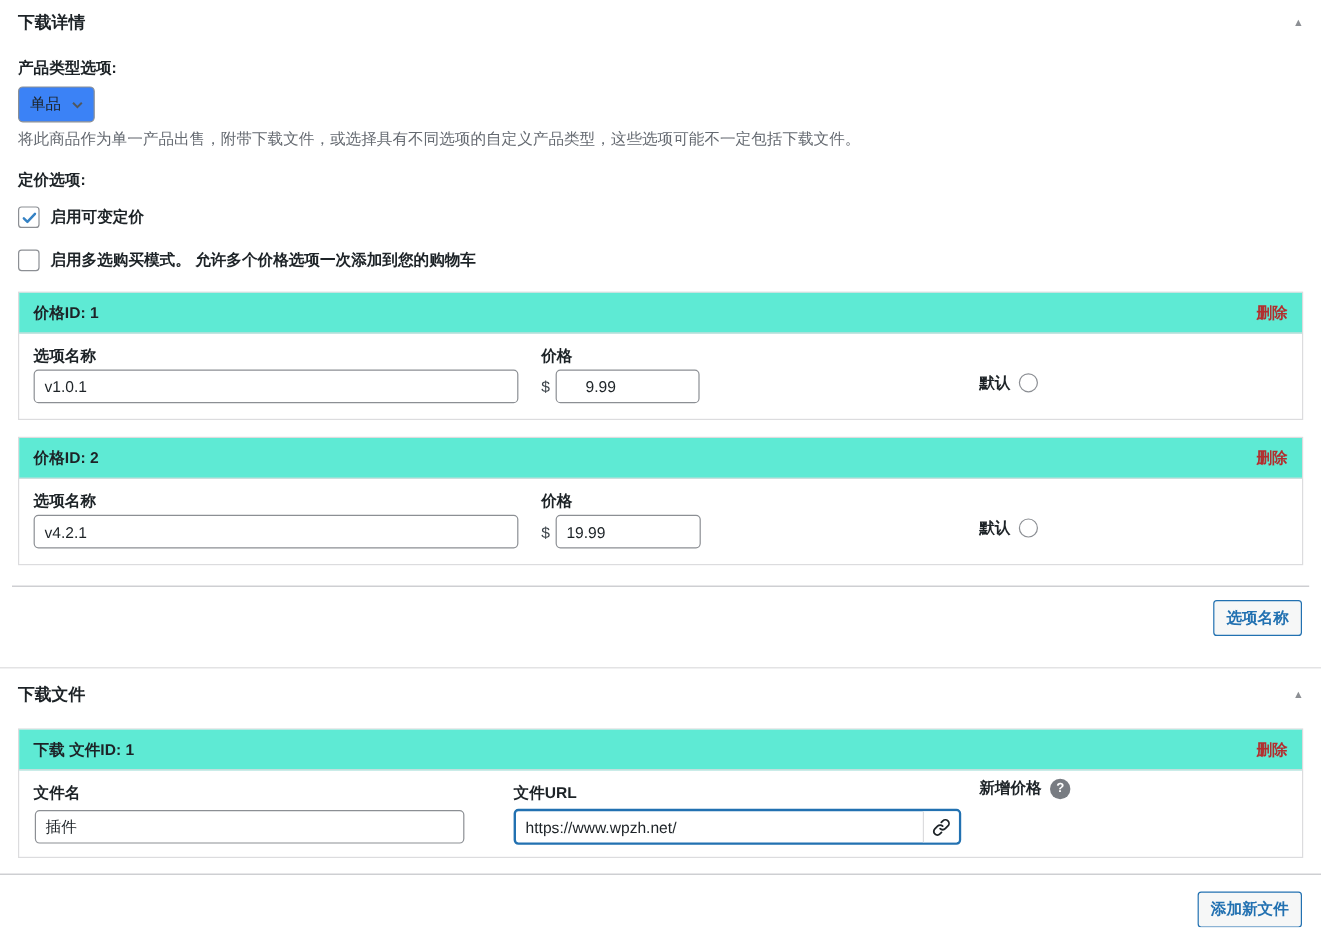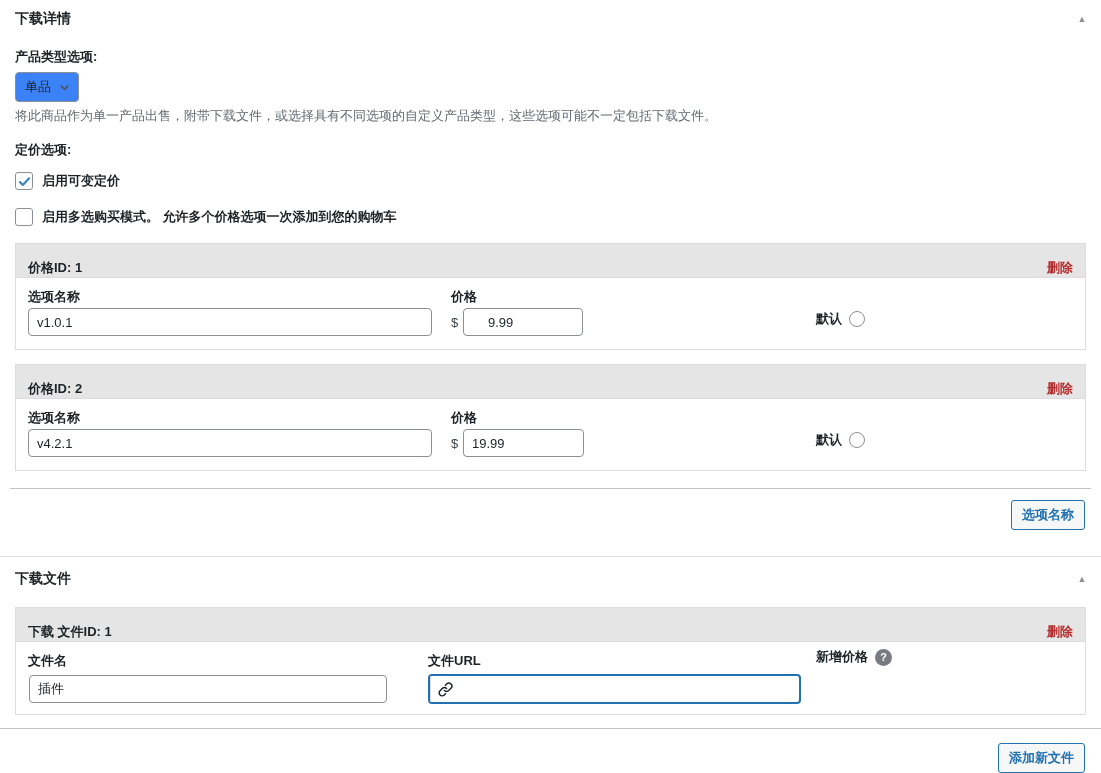--- a/index.html
+++ b/index.html
@@ -19,22 +19,22 @@
   .wp-select .chev { display:flex; }
 
   
   .check-row { position:absolute; left:15px; display:flex; align-items:flex-end; gap:9px; }
   .wp-checkbox { width:18px; height:18px; border:1px solid #8c8f94; border-radius:3px; background:#fff;
     display:flex; align-items:center; justify-content:center; cursor:pointer; flex:0 0 auto; }
   .check-row .lbl { font-weight:700; }
 
   
   .repeat-box { position:absolute; left:15px; width:1071px; border:1px solid #dcdcde; background:#fff; }
-  .repeat-header { height:34px; background:#e5e5e5; border-bottom:1px solid #dcdcde; display:flex;
-    align-items:flex-end; justify-content:space-between; padding:0 12px; }
+  .repeat-header { height:34px; background:#5eead4; border-bottom:1px solid #dcdcde; display:flex;
+    align-items:center; justify-content:space-between; padding:0 12px; }
   .repeat-header .hdr-title { font-weight:700; color:#1d2327; }
   .delete-link { color:#b32d2e; font-weight:700; text-decoration:none; cursor:pointer; font-size:13px; }
   .repeat-body { position:relative; }
 
   .abs-label { position:absolute; top:10px; }
   .text-input { height:28px; border:1px solid #8c8f94; border-radius:4px; background:#fff;
     padding:0 8px; font-size:13px; color:#1d2327; font-family:inherit; }
 
   .default-wrap { position:absolute; display:flex; align-items:center; gap:7px; }
   .wp-radio { width:16px; height:16px; border:1px solid #8c8f94; border-radius:50%; background:#fff; cursor:pointer; }
@@ -146,20 +146,21 @@
     <div class="repeat-header">
       <span class="hdr-title">下载 文件ID: 1</span>
       <a class="delete-link">删除</a>
     </div>
     <div class="repeat-body" style="height:73px;">
       <div class="abs-label field-label" style="left:12px;">文件名</div>
       <input class="text-input" style="position: absolute; left: 13px; top: 33px; width: 358px;" value="插件">
 
       <div class="abs-label field-label" style="left:412px;">文件URL</div>
       <div class="url-group" style="left:412px; top:32px; width:373px;">
+        <input value="https://www.wpzh.net/" style="">
         <span class="link-btn">
           <svg width="17" height="17" viewBox="0 0 24 24" fill="none" stroke="#1d2327" stroke-width="2.1" stroke-linecap="round" stroke-linejoin="round">
               <path d="M10.5 13.5a4.2 4.2 0 0 0 6 0l3.2-3.2a4.2 4.2 0 0 0-6-6l-1.8 1.8"></path>
               <path d="M13.5 10.5a4.2 4.2 0 0 0-6 0l-3.2 3.2a4.2 4.2 0 0 0 6 6l1.8-1.8"></path>
             </svg>
         </span>
       </div>
 
       <div class="label-row" style="left:800px; top:6px;">
         <span class="field-label">新增价格</span>

